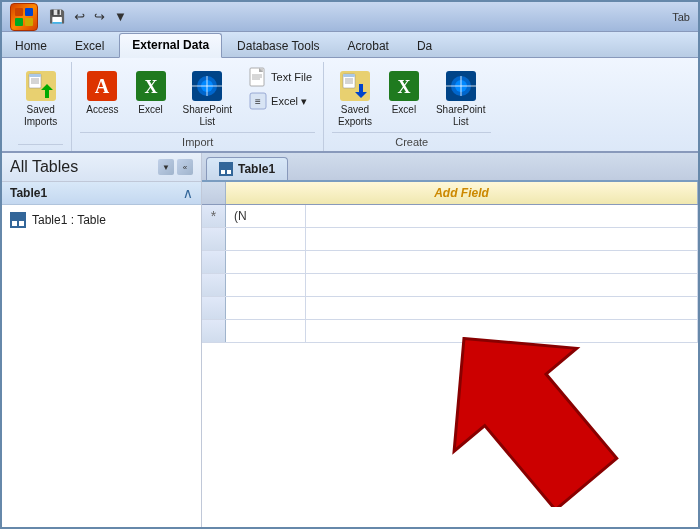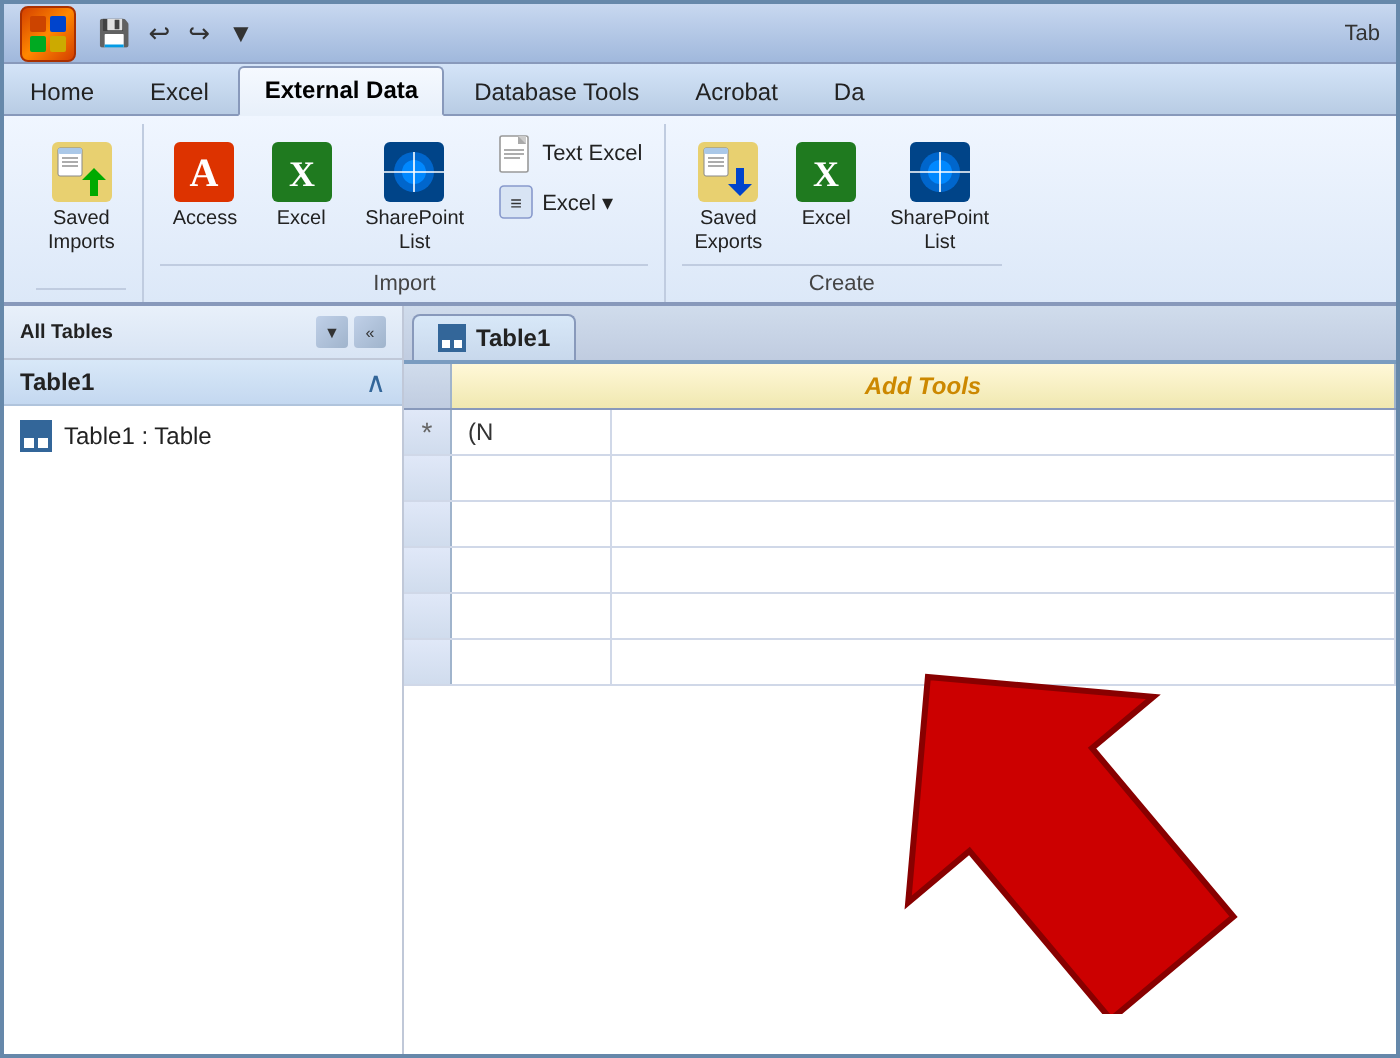--- a/index.html
+++ b/index.html
@@ -184,23 +184,23 @@
     }
     .left-panel-header {
       background: linear-gradient(to bottom, #e8f0fa, #d8e4f4);
       padding: 5px 8px;
       display: flex;
       align-items: center;
       justify-content: space-between;
       border-bottom: 1px solid #c0c8d8;
     }
     .left-panel-title {
-      font-size: 10px;
-      color: #222;
-      font-weight: 700;
+      font-size: 16px;
+      color: #222;
+      font-weight: 400;
     }
     .left-panel-icons {
       display: flex;
       align-items: center;
       gap: 3px;
     }
     .left-panel-icon {
       width: 16px;
       height: 16px;
       background: linear-gradient(135deg, #c0d0e8, #a0b4cc);
@@ -474,21 +474,21 @@
         <div style="display:flex;flex-direction:column;gap:3px;justify-content:center;padding-left:4px">
           <div class="right-file-option">
             <svg width="18" height="20" viewBox="0 0 18 20">
               <rect x="1" y="1" width="14" height="18" fill="white" stroke="#999" stroke-width="0.8" rx="1"></rect>
               <polygon points="10,1 14,1 14,5 10,5" fill="#cccccc"></polygon>
               <polygon points="10,1 14,5 10,5" fill="#aaaaaa"></polygon>
               <line x1="3" y1="8" x2="13" y2="8" stroke="#999" stroke-width="0.8"></line>
               <line x1="3" y1="10" x2="13" y2="10" stroke="#999" stroke-width="0.8"></line>
               <line x1="3" y1="12" x2="11" y2="12" stroke="#999" stroke-width="0.8"></line>
             </svg>
-            <span class="right-file-option-label">Text Excel</span>
+            <span class="right-file-option-label">Text File</span>
           </div>
           <div class="right-file-option">
             <svg width="18" height="18" viewBox="0 0 18 18">
               <rect x="1" y="1" width="16" height="16" rx="2" fill="#d8e4f4" stroke="#8899cc" stroke-width="0.8"></rect>
               <text x="9" y="13" font-size="10" fill="#333" text-anchor="middle">≡</text>
             </svg>
             <span class="right-file-option-label">Excel ▾</span>
           </div>
         </div>
       </div>
@@ -579,21 +579,21 @@
             <div class="table-tab-cell"></div>
           </div>
           <span>Table1</span>
         </div>
       </div>
 
       <div class="data-grid">
         <div class="grid-header-row">
           <div class="grid-header-cell row-marker-header"></div>
           <div class="grid-header-cell add-field">
-            <span>Add Tools</span>
+            <span>Add Field</span>
           </div>
         </div>
         <div class="grid-row">
           <div class="grid-cell row-marker">*</div>
           <div class="grid-cell">(N</div>
           <div class="grid-cell" style="flex:1;"></div>
         </div>
         <div class="grid-row">
           <div class="grid-cell row-marker"></div>
           <div class="grid-cell"></div>

